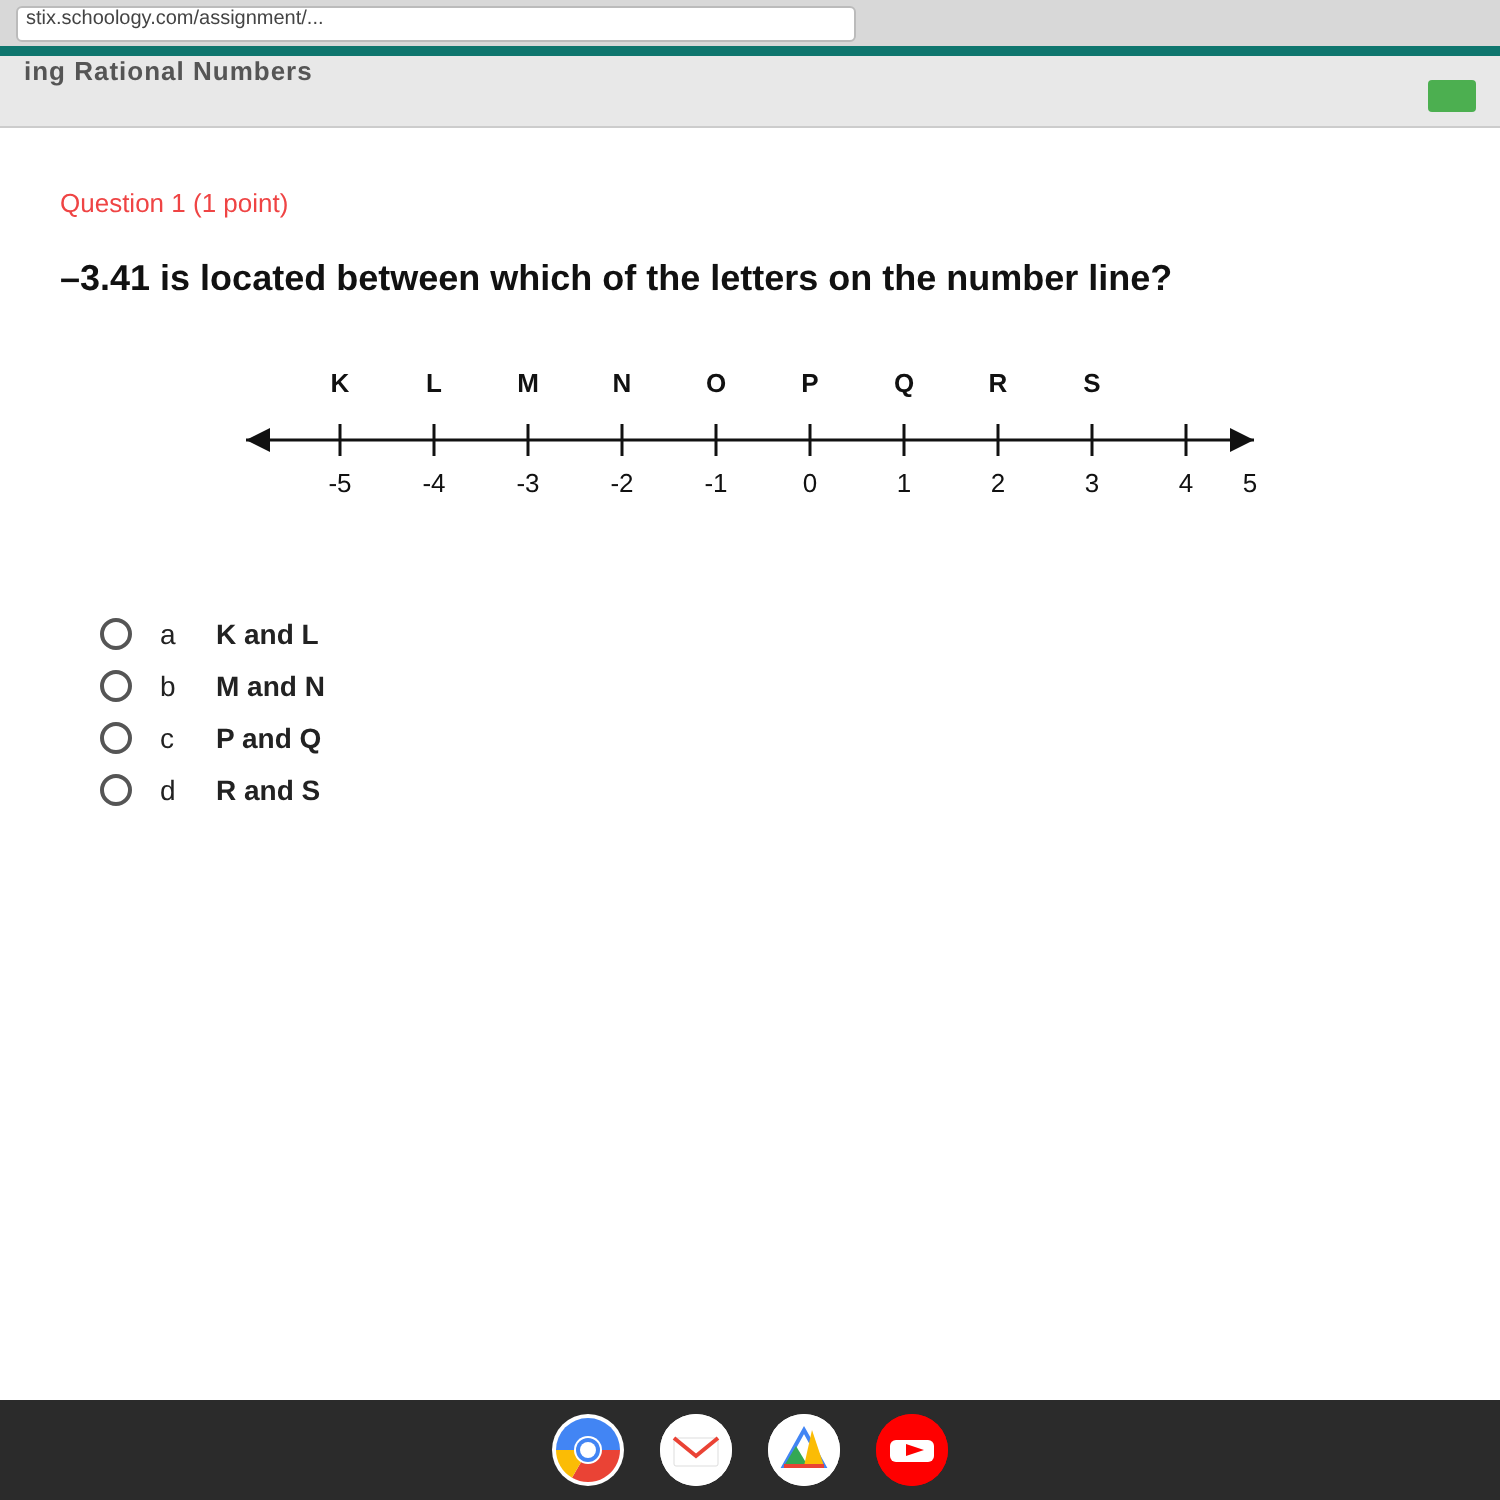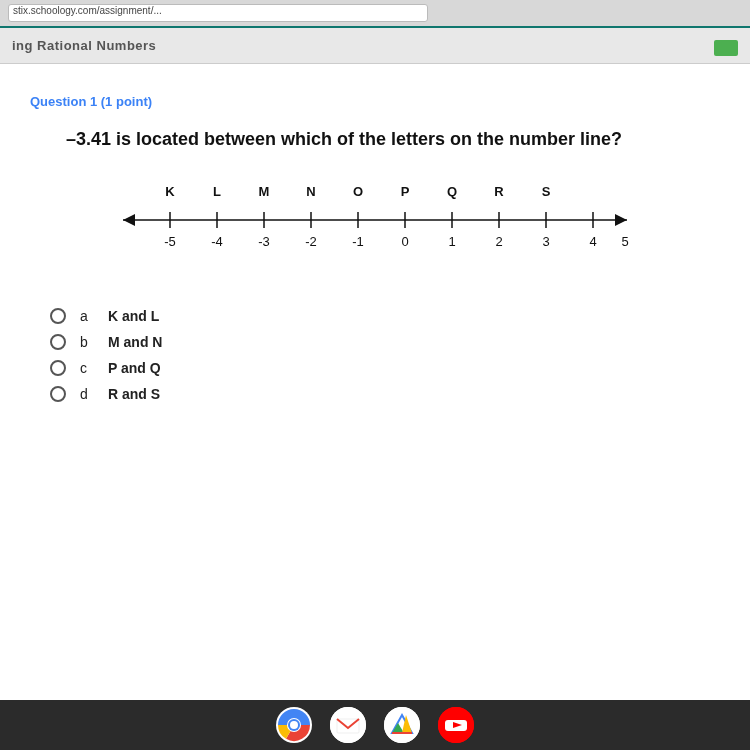--- a/index.html
+++ b/index.html
@@ -13,21 +13,21 @@
       position: relative;
     }
 
     .browser-bar {
       width: 100%;
       height: 28px;
       background: #d8d8d8;
       display: flex;
       align-items: center;
       padding: 0 8px;
-      border-bottom: 2px solid #0f766e;
+      border-bottom: 5px solid #0f766e;
     }
 
     .url-bar {
       background: #fff;
       border: 1px solid #bbb;
       border-radius: 3px;
       height: 18px;
       width: 420px;
       font-size: 10px;
       padding: 0 4px;
@@ -48,21 +48,21 @@
       width: 100%;
       height: calc(100% - 50px);
       padding: 20px 30px;
       position: relative;
     }
 
     .page-header {
       background: #e8e8e8;
       height: 36px;
       display: flex;
-      align-items: center;
+      align-items: flex-start;
       padding: 0 12px;
       margin-bottom: 0;
       border-bottom: 1px solid #ccc;
     }
 
     .page-header-text {
       font-size: 13px;
       font-weight: bold;
       color: #555;
       letter-spacing: 0.5px;
@@ -73,34 +73,33 @@
       top: 12px;
       right: 12px;
       width: 24px;
       height: 16px;
       background: #4caf50;
       border-radius: 2px;
     }
 
     .question-label {
       font-size: 13px;
-      font-weight: bold;
-      color: #3b82f6;
+      font-weight: normal;
+      color: #ef4444;
       margin-bottom: 18px;
       margin-top: 10px;
     }
 
     .question-text {
       font-size: 18px;
       font-weight: bold;
       color: #111;
       line-height: 1.4;
       margin-bottom: 30px;
       max-width: 560px;
-      margin-left: 36px;
     }
 
     
     .number-line-container {
       margin: 0 auto 32px auto;
       width: 520px;
       position: relative;
     }
 
     

